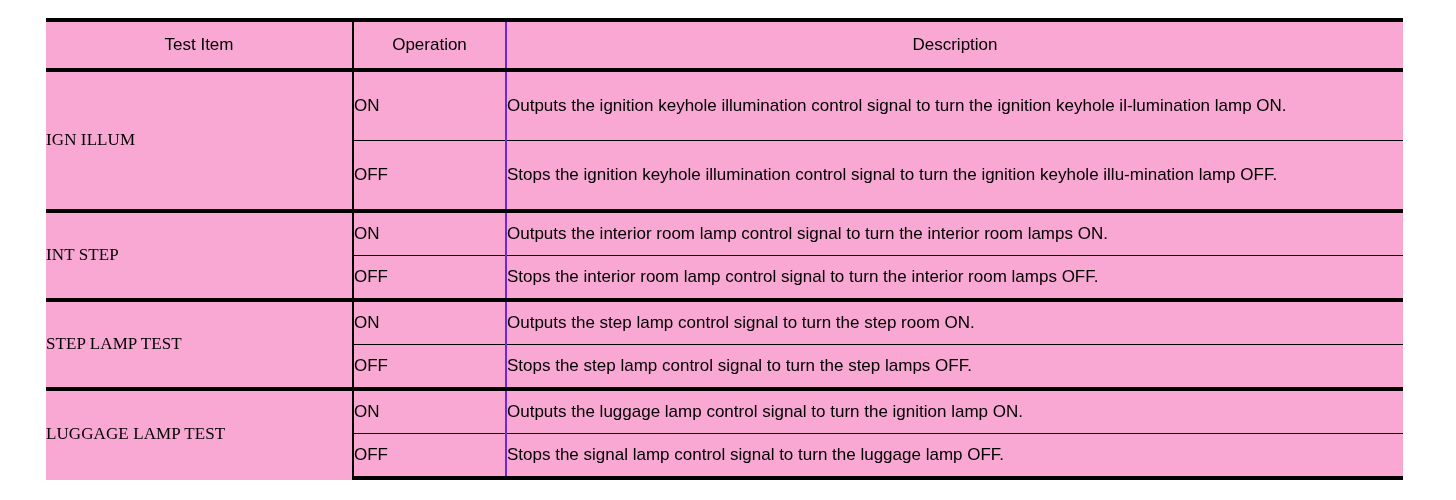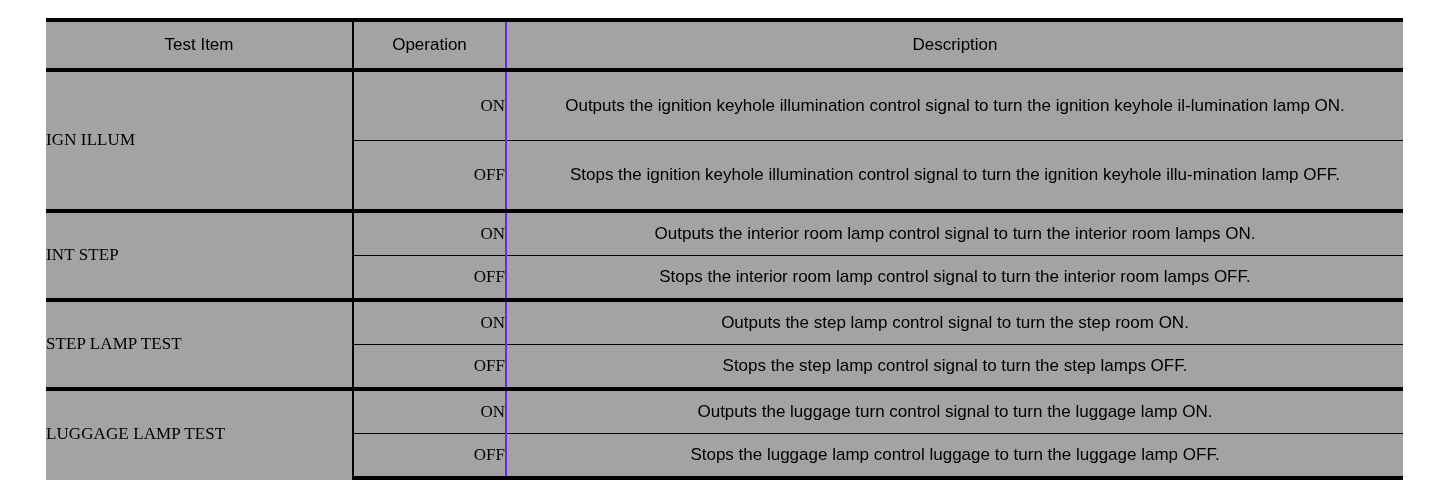--- a/index.html
+++ b/index.html
@@ -26,21 +26,21 @@
     position: absolute;
     left: 46px;
     top: 18px;
     width: 1357px;
   }
 
   table.spec {
     border-collapse: collapse;
     table-layout: fixed;
     width: 1357px;
-    background: #a3a3a3;
+    background: #f9a8d4;
   }
 
   table.spec col.c-item { width: 307px; }
   table.spec col.c-op   { width: 153px; }
   table.spec col.c-desc { width: 897px; }
 
   table.spec th,
   table.spec td {
     padding: 0;
     vertical-align: middle;
@@ -79,27 +79,26 @@
 
   td.item-cell {
     text-align: left;
     padding-left: 20px;
     font-size: 17.5px;
     letter-spacing: 0.1px;
     font-family: Liberation Serif, serif;
   }
 
   td.op-cell {
-    text-align: right;
+    text-align: left;
     font-size: 17.5px;
-    font-family: Liberation Serif, serif;
   }
 
   td.desc-cell {
-    text-align: center;
+    text-align: left;
     padding: 6px 8px 6px 14px;
     font-size: 17px;
   }
 
   td.desc-tall { height: 68px; }
   td.desc-short { height: 42px; }
 </style>
 </head>
 <body>
 
@@ -146,23 +145,23 @@
           <td class="desc-cell desc-short">Outputs the step lamp control signal to turn the step room ON.</td>
         </tr>
         <tr class="sub-row">
           <td class="col-op op-cell">OFF</td>
           <td class="desc-cell desc-short">Stops the step lamp control signal to turn the step lamps OFF.</td>
         </tr>
 
         <tr class="group-start">
           <td class="col-item item-cell" rowspan="2">LUGGAGE LAMP TEST</td>
           <td class="col-op op-cell">ON</td>
-          <td class="desc-cell desc-short">Outputs the luggage turn control signal to turn the luggage lamp ON.</td>
+          <td class="desc-cell desc-short">Outputs the luggage lamp control signal to turn the ignition lamp ON.</td>
         </tr>
         <tr class="sub-row last-row">
           <td class="col-op op-cell">OFF</td>
-          <td class="desc-cell desc-short">Stops the luggage lamp control luggage to turn the luggage lamp OFF.</td>
+          <td class="desc-cell desc-short">Stops the signal lamp control signal to turn the luggage lamp OFF.</td>
         </tr>
 
       </tbody>
     </table>
   </div>
 </div>
 
 </body></html>

